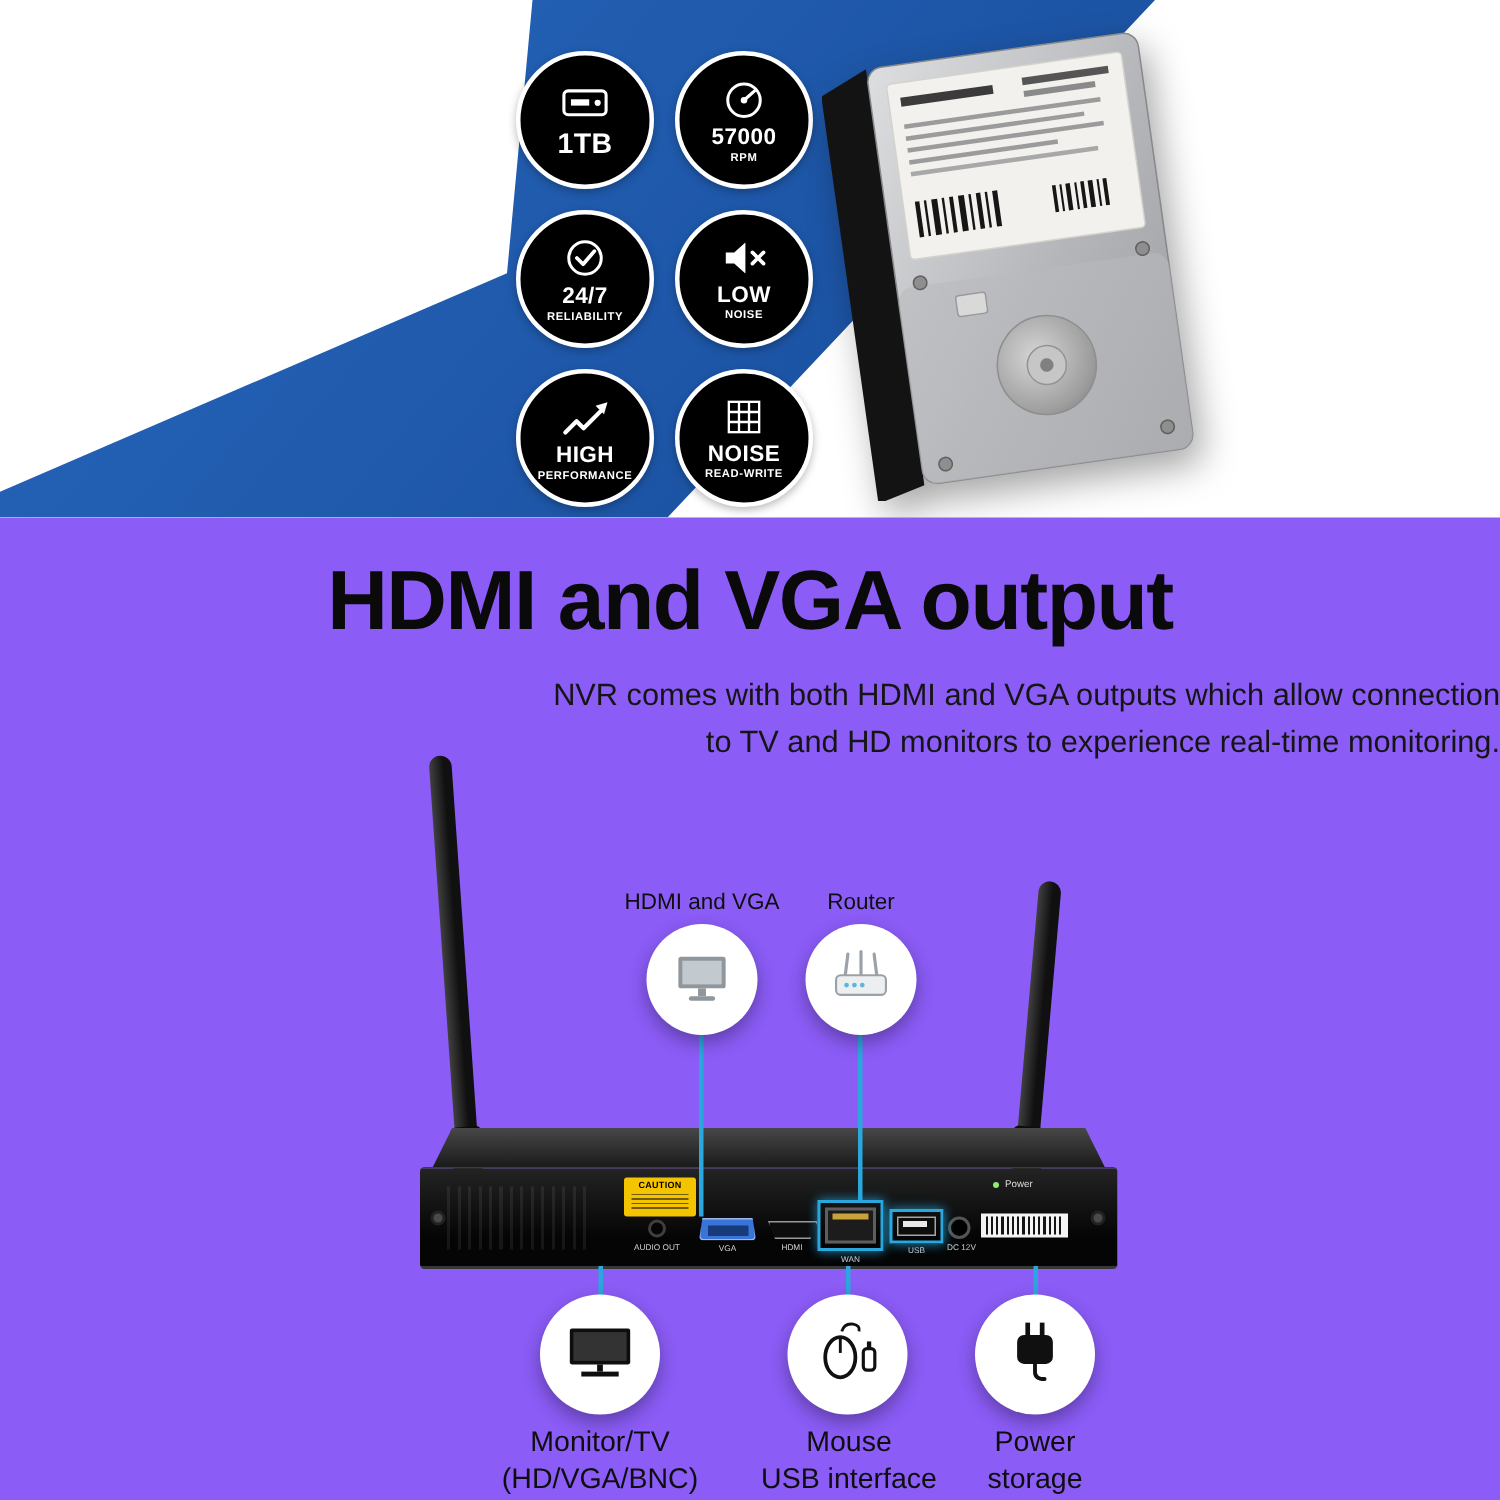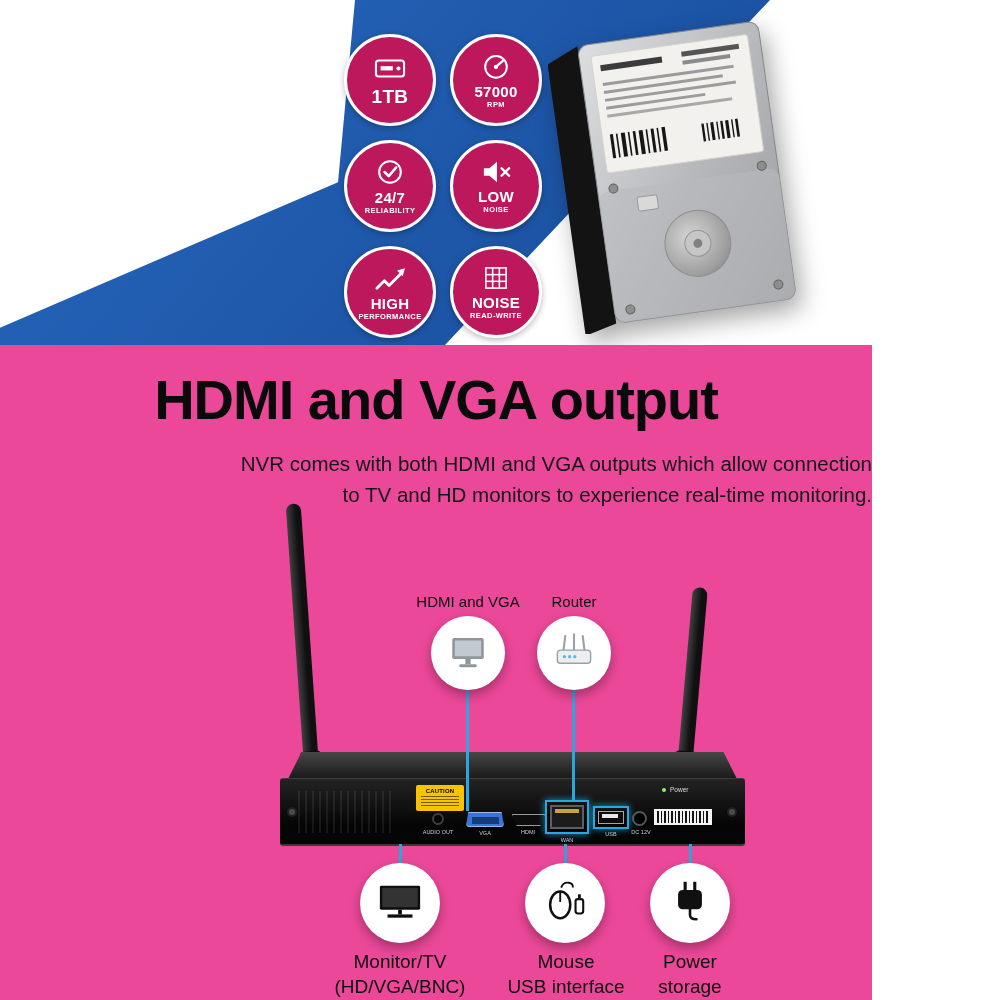--- a/index.html
+++ b/index.html
@@ -18,34 +18,34 @@
   }
   .title-block { position:absolute; left:112px; top:34px; }
   .title-line { font-size:51px; font-weight:800; color:#0c0c0c; line-height:1.0; letter-spacing:-1.5px; }
   .subtitle { margin-top:16px; font-size:21px; color:#1a1a1a; }
 
   .badges {
     position:absolute; left:344px; top:34px;
     display:grid; grid-template-columns:92px 92px; grid-auto-rows:92px; gap:14px;
   }
   .badge {
-    border-radius:50%; background:#be185d; border:3px solid #fff;
+    border-radius:50%; background:#000000; border:3px solid #fff;
     box-shadow:0 2px 6px rgba(0,0,0,.28);
     display:flex; flex-direction:column; align-items:center; justify-content:center;
     color:#fff; text-align:center;
   }
   .badge svg { display:block; margin-bottom:3px; }
   .badge-label { font-size:15px; font-weight:700; letter-spacing:.3px; line-height:1.05; }
   .badge-label.lg { font-size:19px; }
   .badge-sub { font-size:7.5px; font-weight:700; letter-spacing:.4px; line-height:1.3; }
 
   .hdd { position:absolute; left:548px; top:14px; filter:drop-shadow(6px 10px 12px rgba(0,0,0,.35)); }
 
   
-  .bottom-section { position:absolute; left:0; top:345px; width:872px; height:655px; background:#ec4899; }
+  .bottom-section { position:absolute; left:0; top:345px; width:1000px; height:655px; background:#8b5cf6; }
   .bottom-title { position:absolute; top:22px; width:100%; text-align:center; font-size:56px; font-weight:800; color:#0a0a0a; letter-spacing:-1px; }
   .bottom-desc { position:absolute; top:104px; width:100%; text-align:right; font-size:20.5px; color:#151515; line-height:1.5; }
 
   .diagram { position:absolute; inset:0; }
 
   
   .antenna { position:absolute; z-index:2; }
   .ant-rod { width:15px; border-radius:8px 8px 4px 4px; background:linear-gradient(90deg,#404040,#101010 65%); }
   .ant-base { width:21px; height:30px; margin-left:-3px; margin-top:-4px; background:#0c0c0c; border-radius:4px; }
   .antenna-left { left:305px; top:158px; transform:rotate(-4deg); transform-origin:bottom center; }

